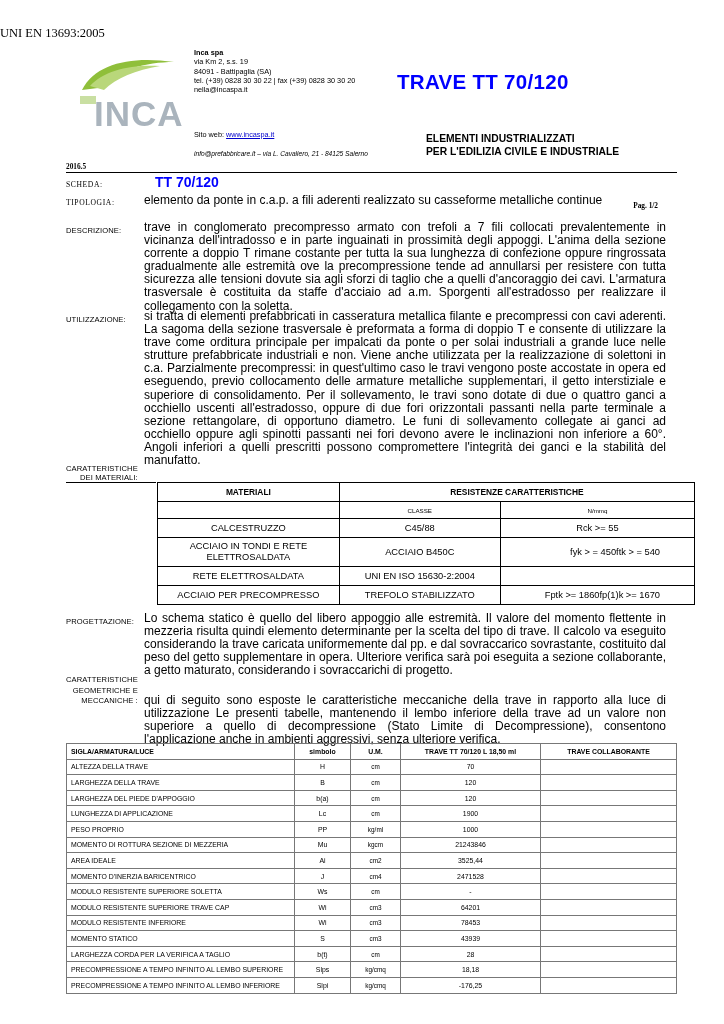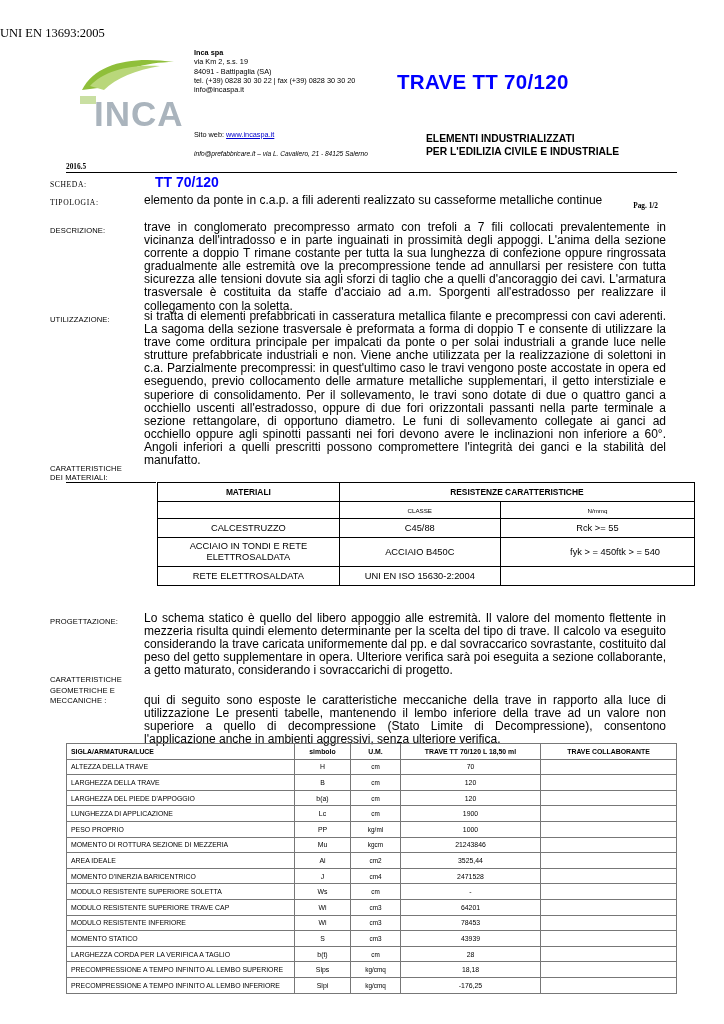--- a/index.html
+++ b/index.html
@@ -14,21 +14,21 @@
   .site { left:194px; top:130px; font-size:7.3px; }
   .site a { color:#0000cc; text-decoration:underline; }
   .mail { left:194px; top:150px; font-size:6.6px; font-style:italic; }
   .title { left:397px; top:70px; font-size:20.5px; font-weight:bold; color:#0000ff; letter-spacing:0.3px; }
   .subtitle { left:426px; top:133px; font-size:10.3px; font-weight:bold; line-height:12.5px; }
 
   .ver { left:66px; top:162px; font-size:7.3px; font-weight:bold; }
   .page { right:66px; top:162px; font-size:7.3px; font-weight:bold;margin-top:39px; }
   .hr { left:66px; width:611px; top:172px; border-top:1px solid #000; }
 
-  .lbl { left:50px; font-size:7.6px; font-family:"Liberation Sans", sans-serif; letter-spacing:0.1px; }
+  .lbl { left:66px; font-size:7.6px; font-family:"Liberation Sans", sans-serif; letter-spacing:0.1px;text-align:right; }
   .lbl.serif { font-family:"Liberation Serif", serif; letter-spacing:0.6px; }
   .bodytxt { left:144px; width:522px; font-size:12px; line-height:13.1px; text-align:justify; }
   .scheda { left:155px; top:174px; font-size:14px; font-weight:bold; color:#0000ff; }
 
   table { border-collapse:collapse; }
   .mat { position:absolute; left:157px; top:482px; width:538px; font-size:9.3px; }
   .mat td, .mat th { border:1px solid #000; text-align:center; padding:0; }
   .mat th { font-weight:bold; height:18px; font-size:8.4px; }
   .mat td.sub { font-size:6.2px; height:16px; }
   .mat td { height:18px; }
@@ -54,21 +54,21 @@
     <path d="M4 40 L20 40 L20 48 L4 48 Z" fill="#c9dfa2"></path>
   </svg>
   <div class="abs" style="left:18px;top:38px;font-size:35px;font-weight:bold;color:#aab4bd;letter-spacing:1px;">INCA</div>
 </div>
 
 <div class="abs company">
   <div class="name">Inca spa</div>
   <div>via Km 2, s.s. 19</div>
   <div>84091 - Battipaglia (SA)</div>
   <div>tel. (+39) 0828 30 30 22 | fax (+39) 0828 30 30 20</div>
-  <div>info@incaspa.it</div>
+  <div>nella@incaspa.it</div>
 </div>
 <div class="abs site"><span>Sito web: </span><a>www.incaspa.it</a></div>
 <div class="abs mail">info@prefabbricare.it – via L. Cavaliero, 21 - 84125  Salerno</div>
 
 <div class="abs title">TRAVE TT 70/120</div>
 <div class="abs subtitle">
   <div>ELEMENTI INDUSTRIALIZZATI</div>
   <div>PER L'EDILIZIA CIVILE E INDUSTRIALE</div>
 </div>
 
@@ -122,20 +122,30 @@
           <div class="split">
             <span>fyk &gt; = 450</span>
             <span>ftk &gt; = 540</span>
           </div>
         </td>
   </tr>
   <tr>
     <td>RETE ELETTROSALDATA</td>
     <td>UNI EN ISO 15630-2:2004</td>
     <td></td>
+  </tr>
+  <tr>
+    <td>ACCIAIO PER PRECOMPRESSO</td>
+    <td>TREFOLO STABILIZZATO</td>
+    <td>
+          <div class="split">
+            <span>Fptk &gt;= 1860</span>
+            <span>fp(1)k &gt;= 1670</span>
+          </div>
+        </td>
   </tr>
 </tbody>
   </table>
 
 <div class="abs lbl" style="top:617px;">PROGETTAZIONE:</div>
 <div class="abs bodytxt" style="top:612px;">Lo schema statico è quello del libero appoggio alle estremità. Il valore del momento flettente in mezzeria risulta quindi elemento determinante per la scelta del tipo di trave. Il calcolo va eseguito considerando la trave caricata uniformemente dal pp. e dal sovraccarico sovrastante, costituito dal peso del getto supplementare in opera. Ulteriore verifica sarà poi eseguita a sezione collaborante, a getto maturato, considerando i sovraccarichi di progetto.</div>
 
 <div class="abs lbl" style="top:675px;line-height:10.5px;">
   <div>CARATTERISTICHE</div>
   <div>GEOMETRICHE E</div>

